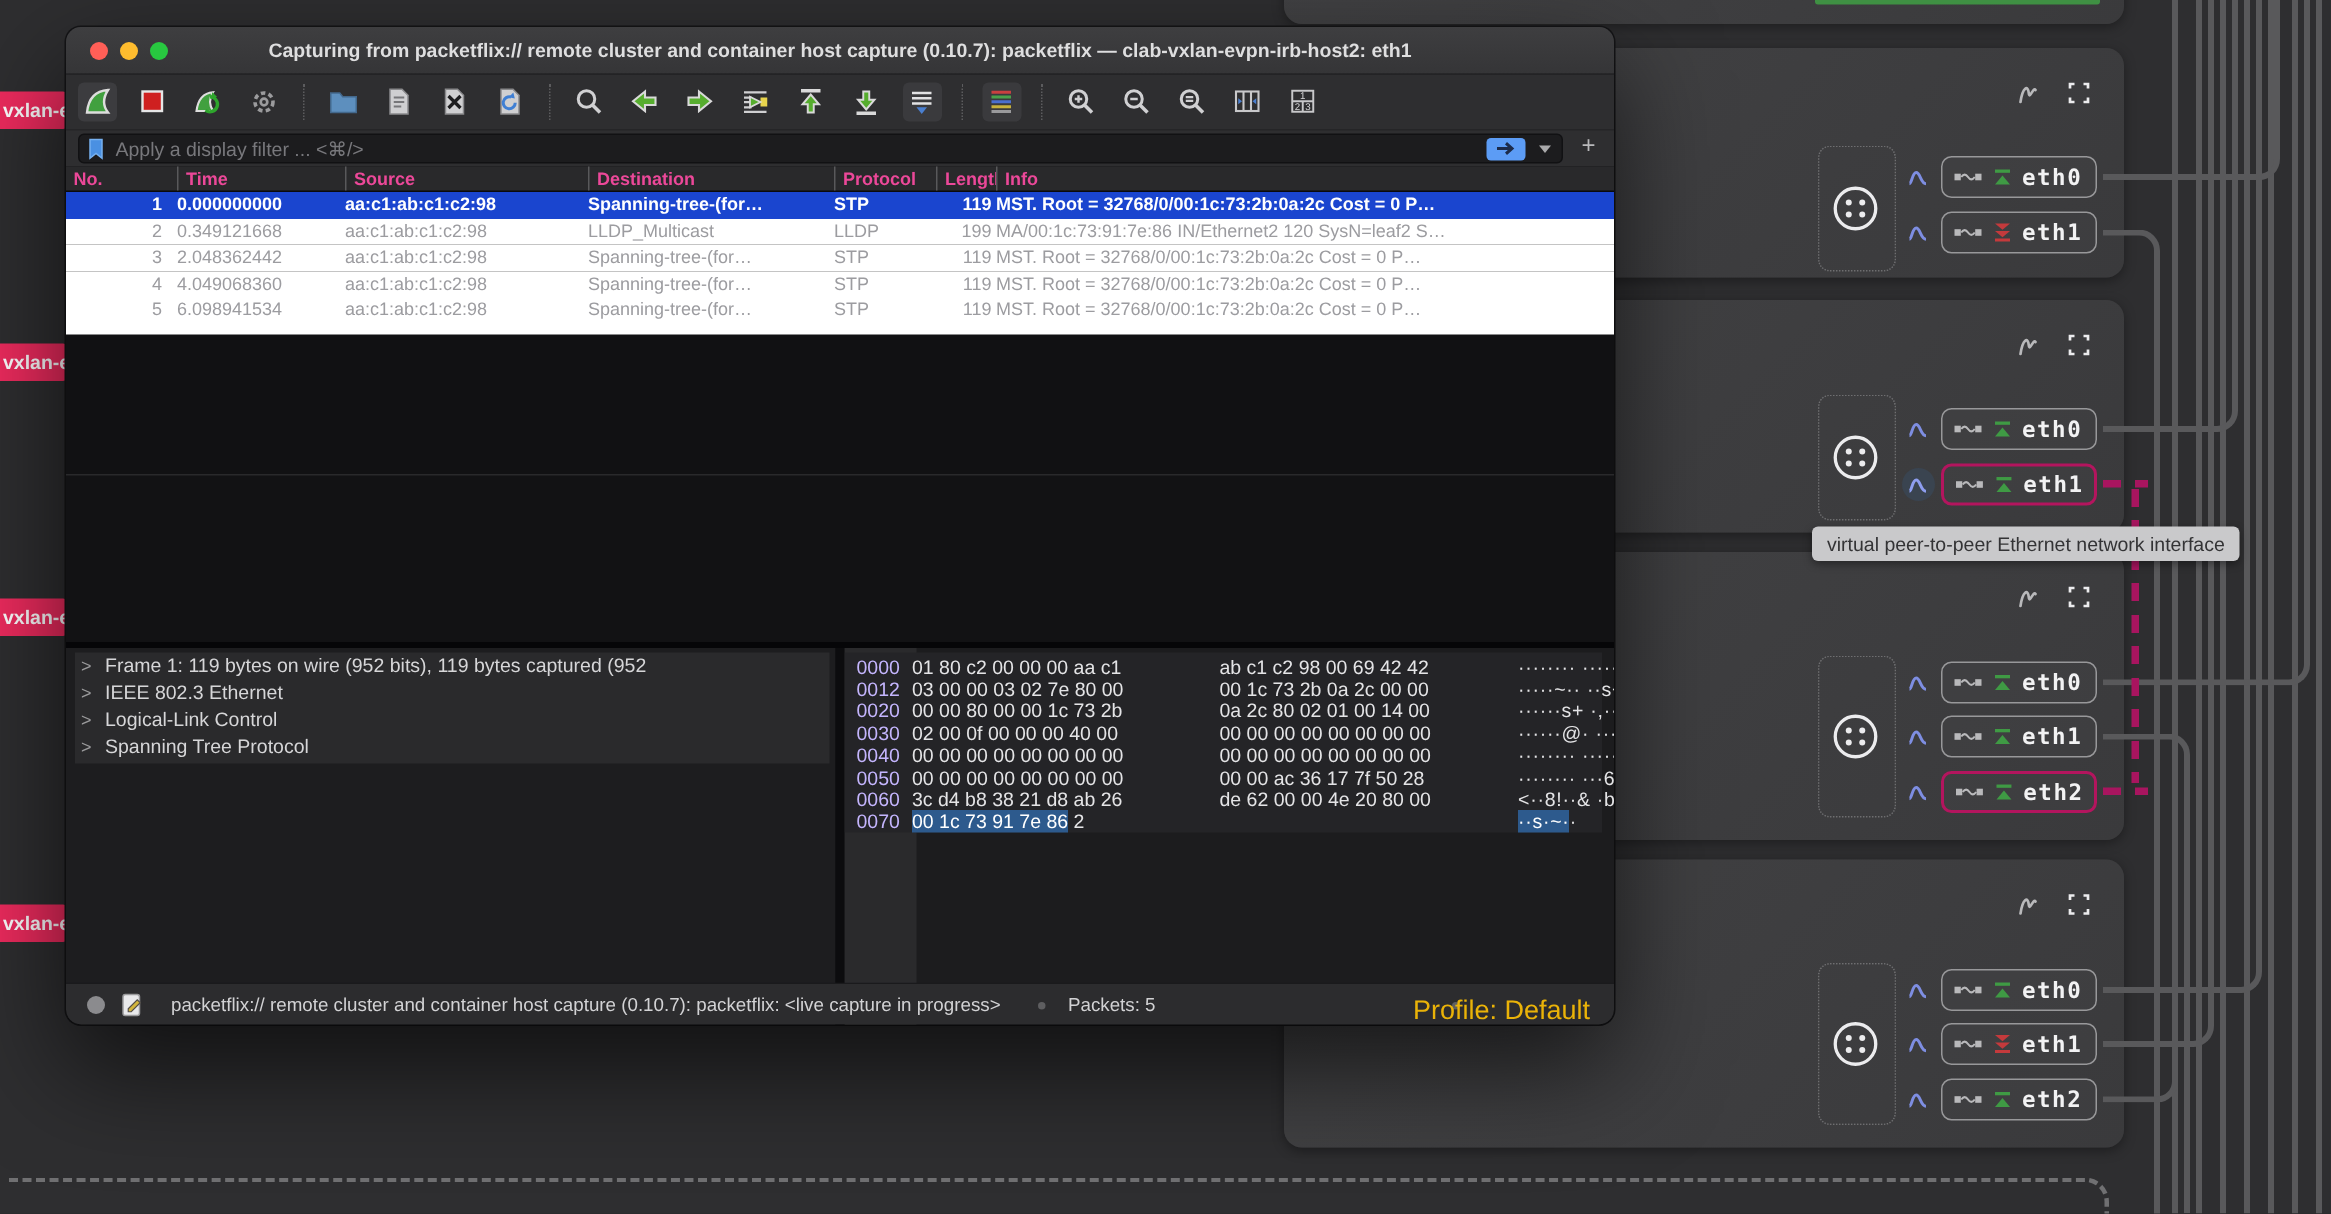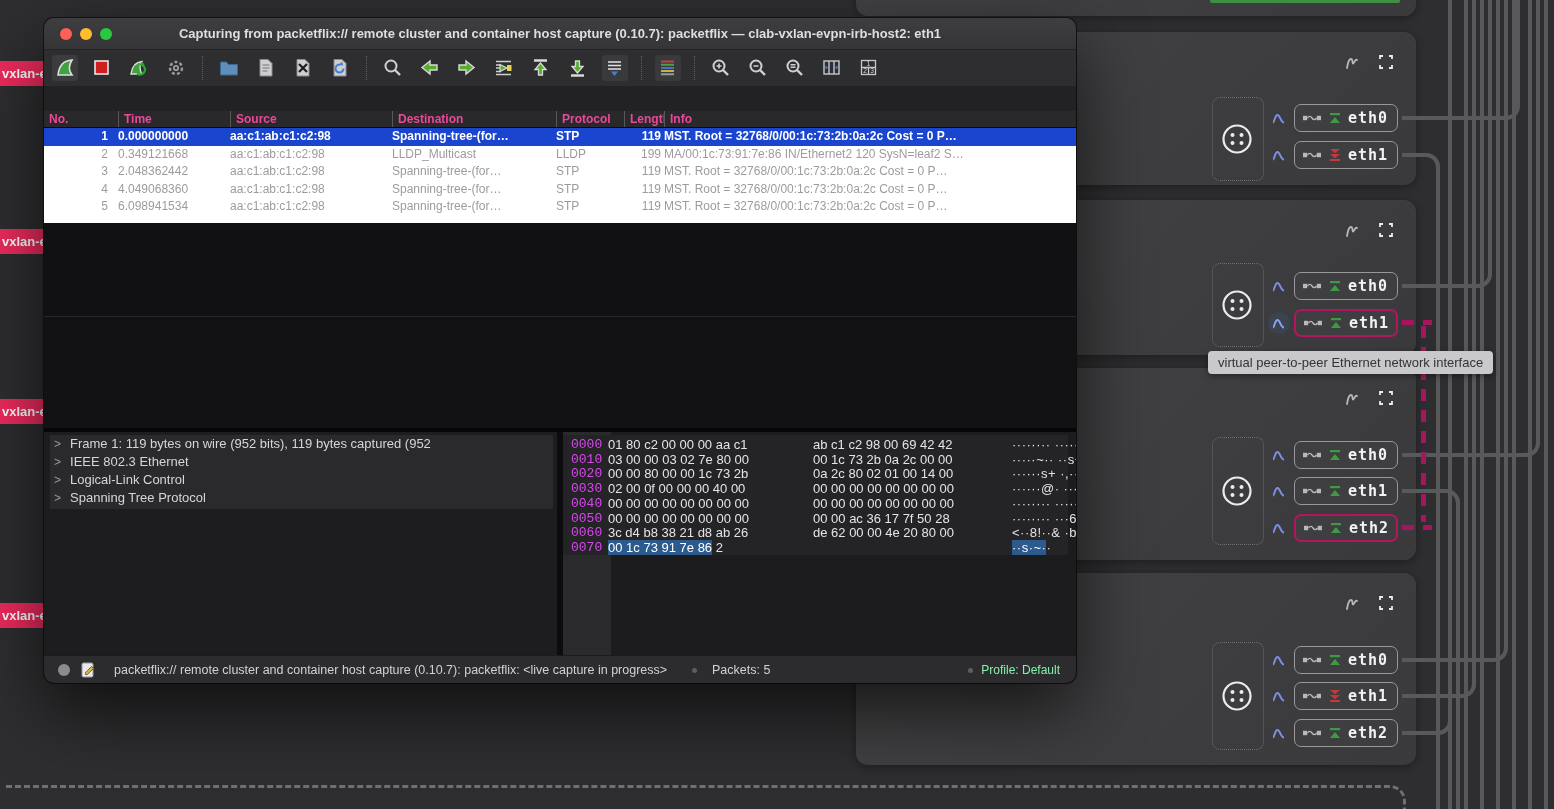--- a/index.html
+++ b/index.html
@@ -64,34 +64,34 @@
   .panes{position:absolute;left:0;top:410px;right:0;height:309px;background:#0c0c0e;border-top:4px solid #060608;}
   .details{position:absolute;left:0;top:0;width:513px;height:305px;background:#1d1d1f;overflow:hidden;}
   .dblock{position:absolute;left:6px;top:3px;right:4px;height:74px;background:#2a2a2c;}
   .dline{position:absolute;left:10px;height:18px;font-size:13px;font-family:"DejaVu Sans Mono",monospace;color:#d6d6d8;white-space:nowrap;}
   .dchev{color:#9a9a9c;margin-right:9px;font-size:12px;}
   .splitter{position:absolute;left:513px;top:0;width:6px;height:305px;background:#0c0c0e;}
   .hexpane{position:absolute;left:519px;top:0;width:513px;height:305px;background:#1c1c1e;overflow:hidden;}
   .offstrip{position:absolute;left:0;top:0;width:48px;height:290px;background:#2a2a2c;}
   .hblock{position:absolute;left:0;top:3px;width:505px;height:120px;background:#242427;}
   .hrow{position:absolute;height:14.7px;font-size:13px;font-family:"DejaVu Sans Mono",monospace;white-space:nowrap;color:#e4e4e6;}
-  .hoff{position:absolute;left:8px;color:#d946ef;font-family:Liberation Mono, monospace;}
+  .hoff{position:absolute;left:8px;color:#c4b5fd;}
   .hx1{position:absolute;left:45px;}
   .hx2{position:absolute;left:250px;}
   .hascii{position:absolute;left:449px;letter-spacing:.5px;}
   .hlb{background:#2d5a8d;color:#fff;}
   .hscroll{position:absolute;bottom:4px;height:8px;}
   .hthumb{position:absolute;top:0;height:8px;background:#8e8e90;border-radius:4px;}
 
   .statusbar{position:absolute;left:0;bottom:0;right:0;height:28px;background:#2c2c2e;border-top:1px solid #1a1a1c;border-radius:0 0 10px 10px;}
   .sdot{position:absolute;left:14px;top:8px;width:12px;height:12px;border-radius:50%;background:#8b8b8e;}
   .stext{position:absolute;left:70px;top:7px;font-size:12.5px;color:#d2d2d4;white-space:nowrap;}
   .ssep{position:absolute;top:12px;width:5px;height:5px;border-radius:50%;background:#5e5e60;}
   .spackets{position:absolute;left:668px;top:7px;font-size:12.5px;color:#d2d2d4;}
-  .sprofile{position:absolute;right:16px;top:7px;font-size:12px;color:#86efac;}
+  .sprofile{position:absolute;right:16px;top:7px;font-size:18px;color:#eab308;}
 </style>
 </head>
 <body>
 
 <div class="stage">
 
   <div class="vline" style="left:1448px"></div>
   <div class="vline" style="left:1464px"></div>
   <div class="vline" style="left:1480px"></div>
   <div class="vline" style="left:1496px"></div>
@@ -537,20 +537,37 @@
           <svg width="24" height="24" viewBox="0 0 24 24">
             <rect x="4.5" y="4.5" width="14" height="14" fill="none" stroke="#c8c8ca" stroke-width="1.3"></rect>
             <path d="M4.5 11.5h14M11.5 11.5v7" stroke="#c8c8ca" stroke-width="1.3"></path>
             <text x="11.5" y="10" font-size="6.5" fill="#d8d8da" text-anchor="middle" font-family="DejaVu Sans Mono, monospace">1</text>
             <text x="8" y="17" font-size="6.5" fill="#d8d8da" text-anchor="middle" font-family="DejaVu Sans Mono, monospace">2</text>
             <text x="15" y="17" font-size="6.5" fill="#d8d8da" text-anchor="middle" font-family="DejaVu Sans Mono, monospace">3</text>
           </svg>
         </span>
     </div>
 
+    <div class="filterbar">
+      <div class="finput">
+        <svg width="14" height="16" viewBox="0 0 14 16">
+            <path d="M3 2h8v12.5l-4-3.2-4 3.2z" fill="#4a90e2" stroke="#76b0f0"></path>
+          </svg>
+        <span class="fph">Apply a display filter ... &lt;⌘/&gt;</span>
+        <span class="applybtn">
+            <svg width="16" height="10" viewBox="0 0 16 10">
+              <path d="M2 5h9M8 1.5L12 5l-4 3.5" fill="none" stroke="#1c2b4a" stroke-width="2"></path>
+            </svg>
+          </span>
+        <span class="caretbtn">
+            <span class="caret"></span>
+          </span>
+      </div>
+      <span class="plusbtn">+</span>
+    </div>
 
     <div class="plist">
       <div class="pgrid phead">
         <div class="hc">No.</div>
         <div class="hc">Time</div>
         <div class="hc">Source</div>
         <div class="hc">Destination</div>
         <div class="hc">Protocol</div>
         <div class="hc">Length</div>
         <div class="hc">Info</div>
@@ -619,21 +636,21 @@
       <div class="hexpane">
         <div class="offstrip"></div>
         <div class="hblock"></div>
         <div class="hrow" style="top:5px">
             <span class="hoff">0000</span>
             <span class="hx1">01 80 c2 00 00 00 aa c1</span>
             <span class="hx2">ab c1 c2 98 00 69 42 42</span>
             <span class="hascii">········ ·····iBB</span>
           </div>
         <div class="hrow" style="top:19.7px">
-            <span class="hoff">0010</span>
+            <span class="hoff">0012</span>
             <span class="hx1">03 00 00 03 02 7e 80 00</span>
             <span class="hx2">00 1c 73 2b 0a 2c 00 00</span>
             <span class="hascii">·····~·· ··s+·,··</span>
           </div>
         <div class="hrow" style="top:34.4px">
             <span class="hoff">0020</span>
             <span class="hx1">00 00 80 00 00 1c 73 2b</span>
             <span class="hx2">0a 2c 80 02 01 00 14 00</span>
             <span class="hascii">······s+ ·,······</span>
           </div>

